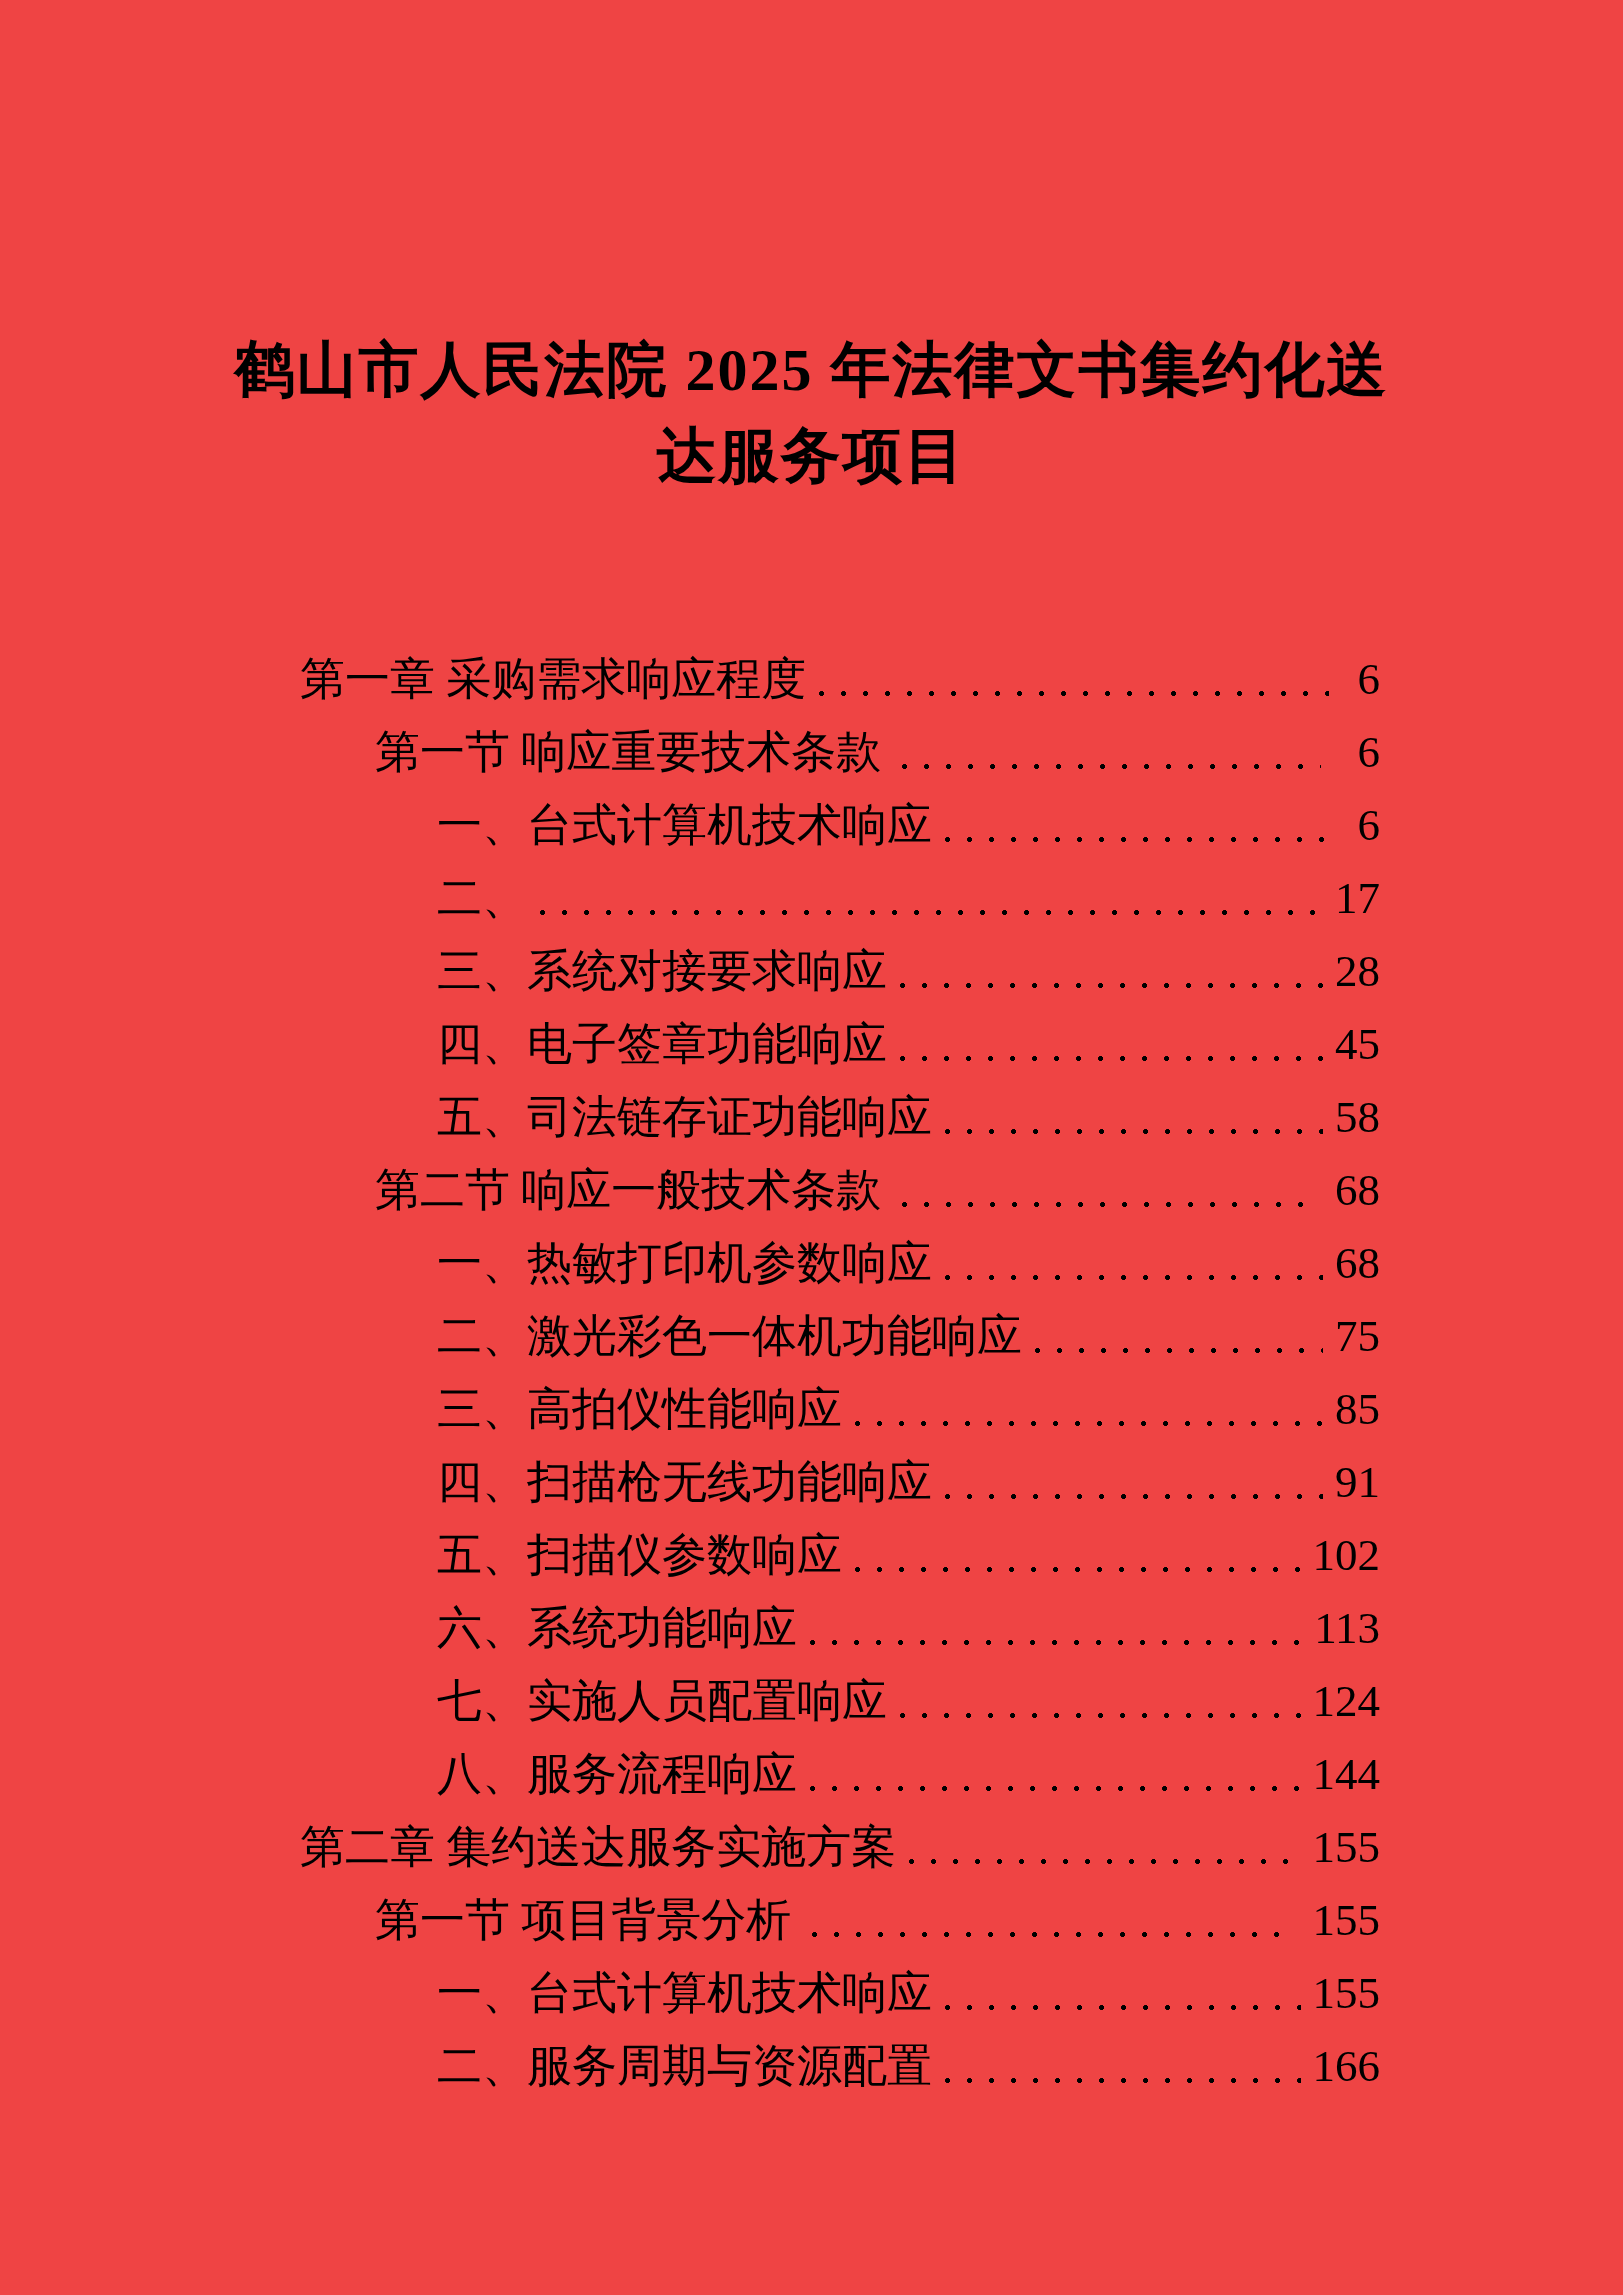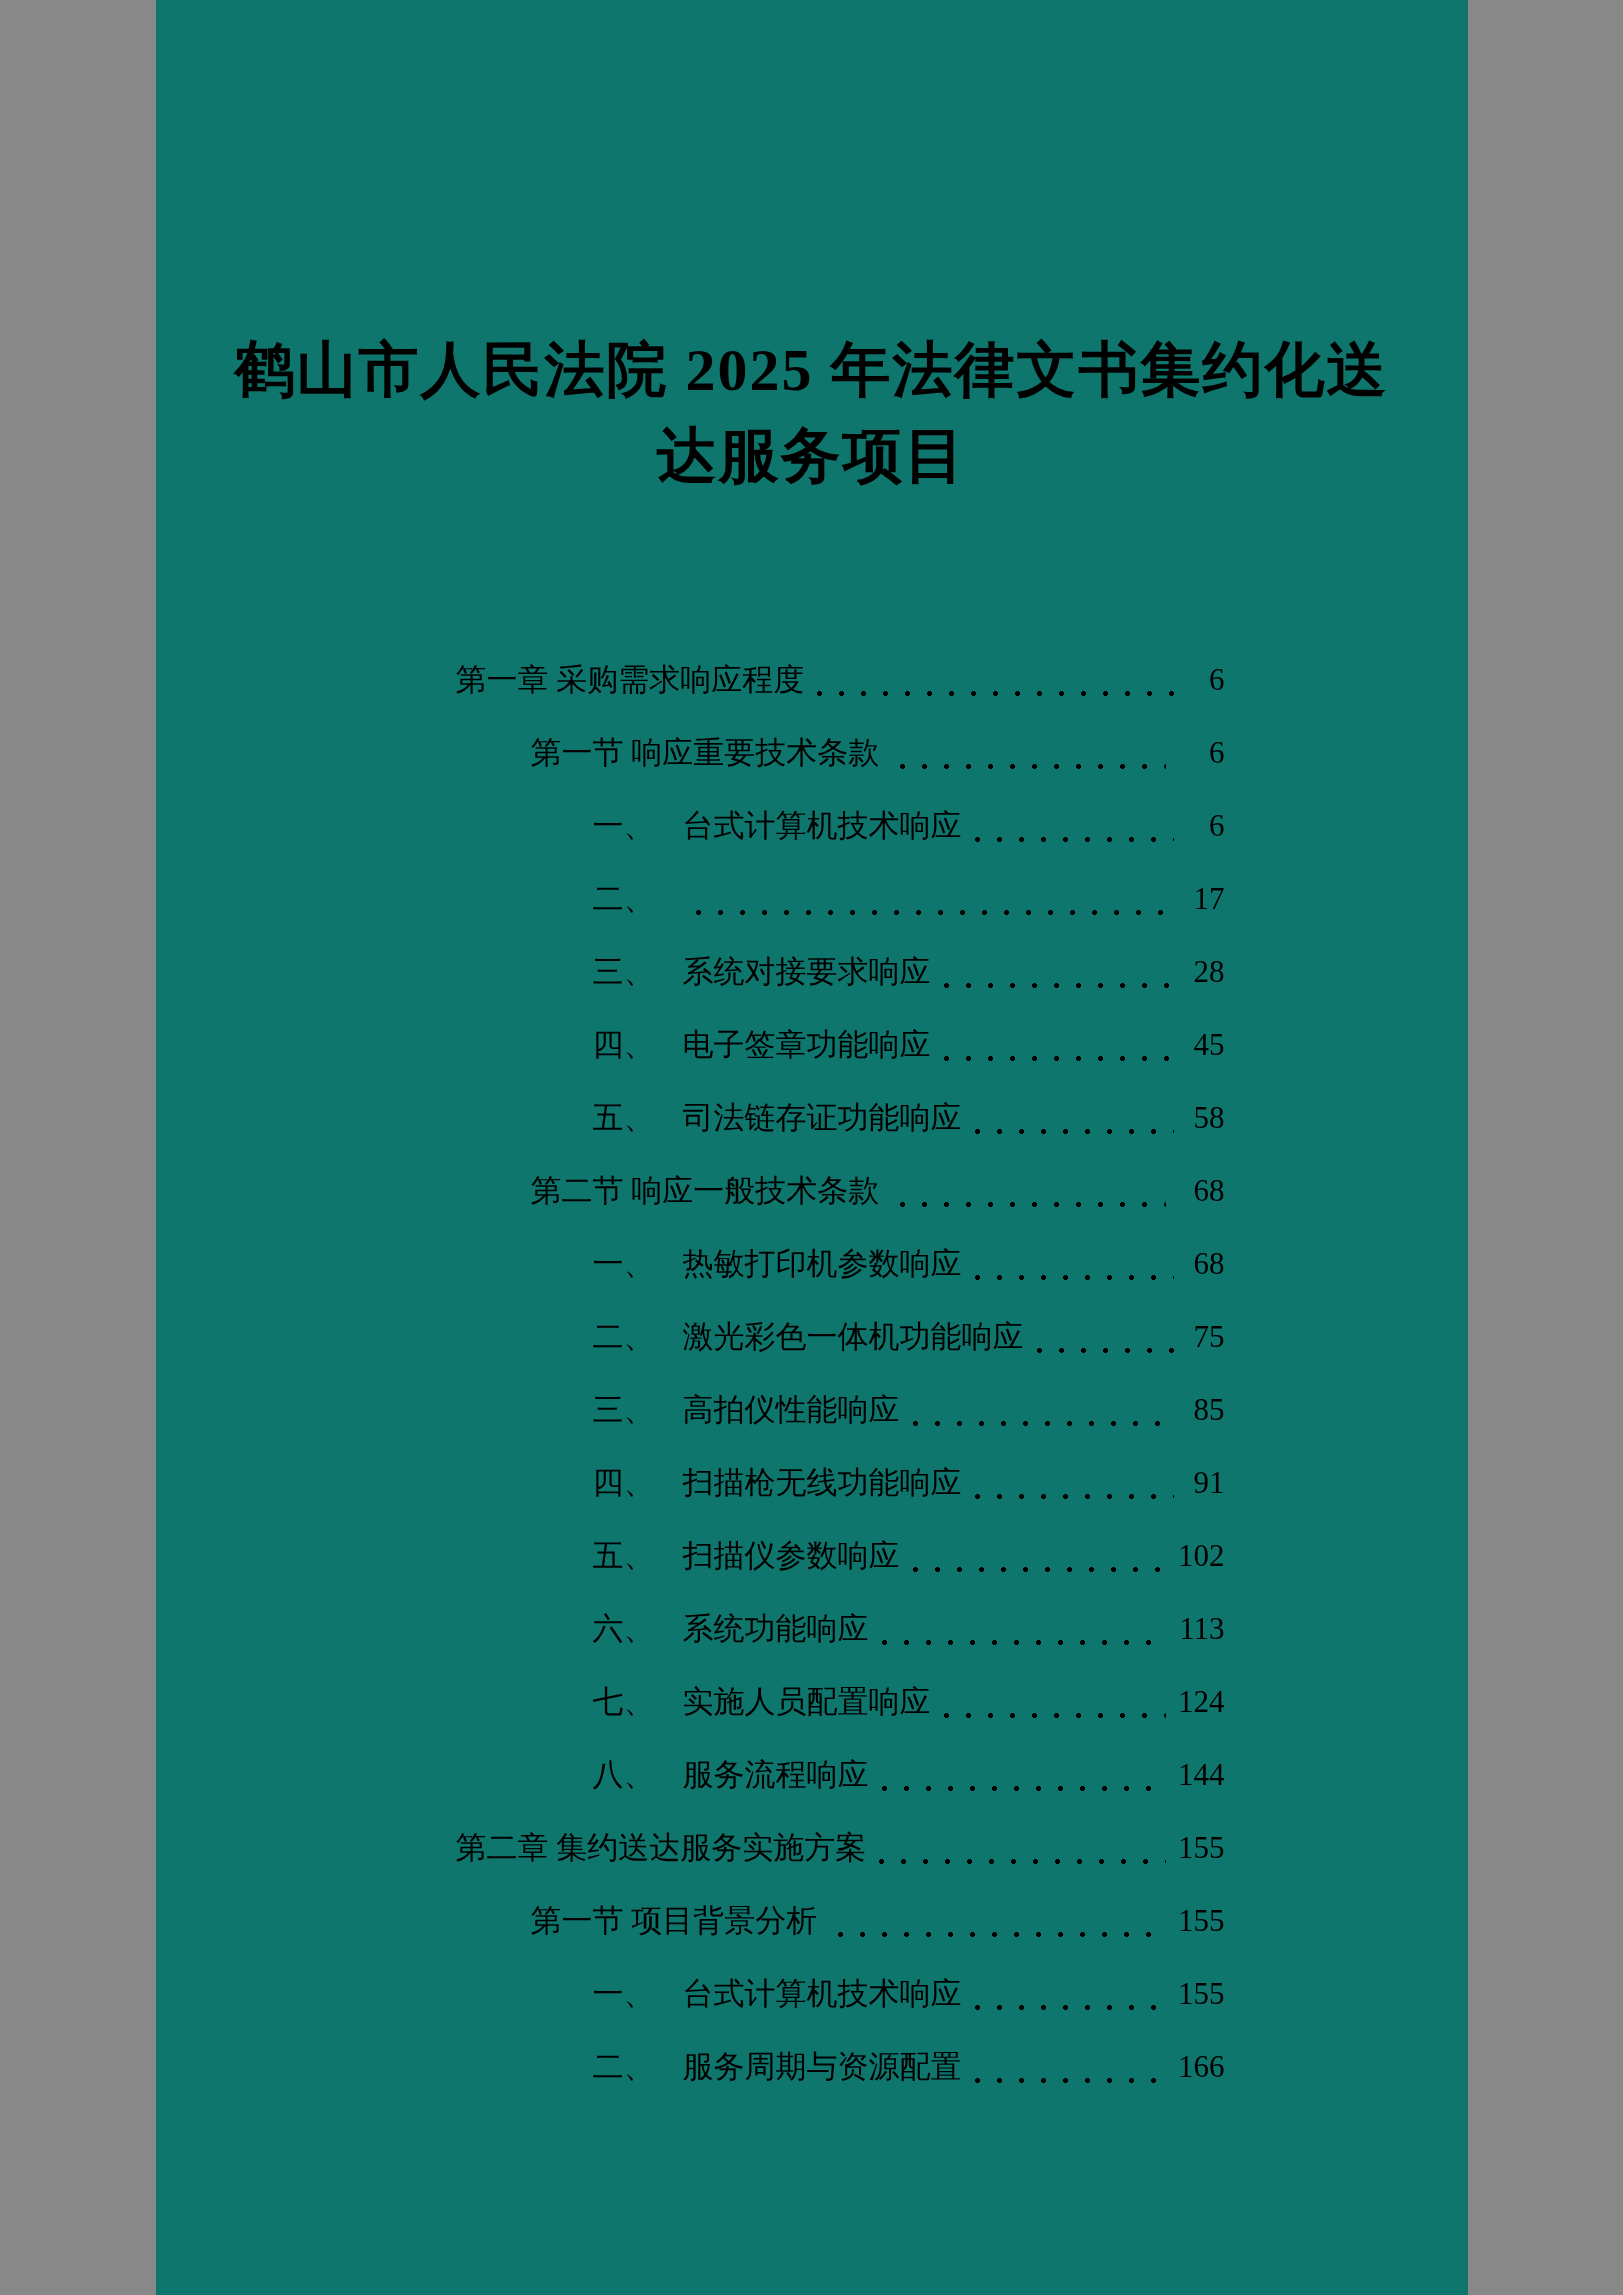--- a/index.html
+++ b/index.html
@@ -2,24 +2,24 @@
 <html style="font-size:10.5px"><head>
 <meta charset="utf-8">
 <style>
   html, body {
     margin: 0;
     padding: 0;
     background: #888;
   }
   .page {
     position: relative;
-    width: 1312px;
+    width: 1623px;
     height: 2295px;
     margin: 0 auto;
-    background: #0f766e;
+    background: #ef4444;
     color: #000000;
     font-family: "Liberation Serif", "DejaVu Serif", serif;
     overflow: hidden;
   }
   .doc-title {
     position: absolute;
     top: 327px;
     left: 0;
     width: 100%;
     text-align: center;
@@ -33,21 +33,21 @@
     position: absolute;
     top: 643px;
     left: 300px;
     right: 243px;
   }
   .toc-row {
     display: flex;
     align-items: baseline;
     line-height: 73px;
     height: 73px;
-    font-size: 31px;
+    font-size: 45px;
     white-space: nowrap;
   }
   .toc-row.lvl2 { padding-left: 75px; gap: 8px; }
   .toc-row.lvl3 { padding-left: 137px; }
   .toc-num {
     display: inline-block;
     width: 90px;
     flex: 0 0 auto;
   }
   .toc-num:empty { display: none; }

